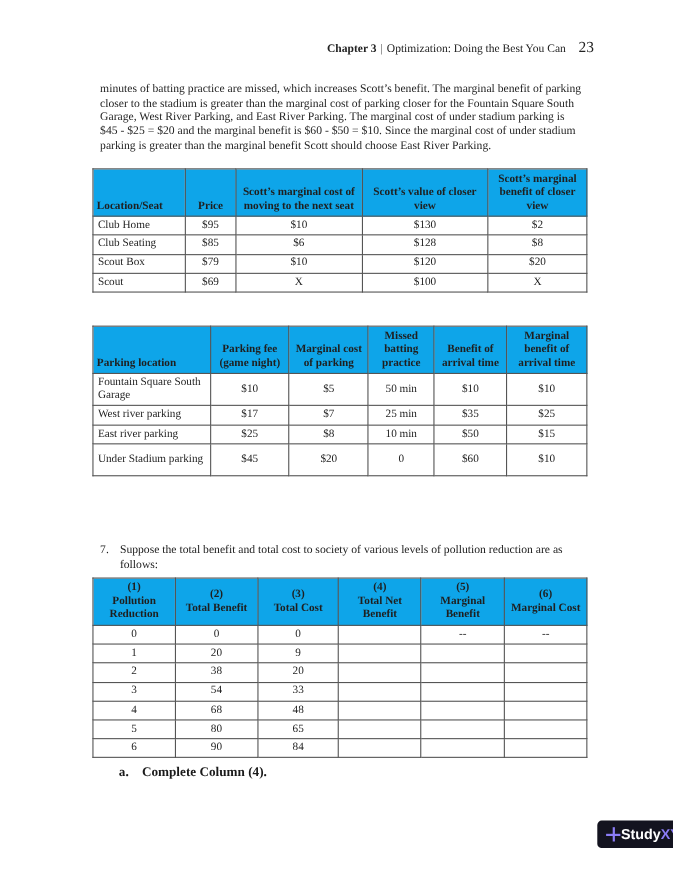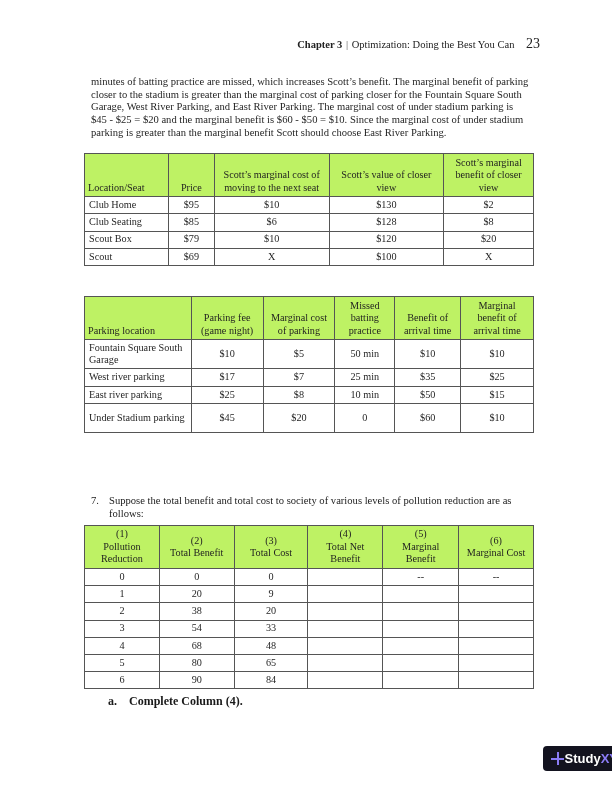--- a/index.html
+++ b/index.html
@@ -8,21 +8,21 @@
 
   .running-header { position: absolute; top: 36px; right: 72px; font-size: 10.5px; color: #222; white-space: nowrap; }
   .running-header .chap { font-weight: bold; }
   .running-header .sep { color: #555; margin: 0 1px; }
   .running-header .pnum { margin-left: 9px; font-size: 14px; }
 
   .para { position: absolute; left: 91px; top: 76px; width: 438px; font-size: 10.6px; line-height: 12.7px; color: #1f1f1f; }
 
   table.tbl { position: absolute; left: 84px; border-collapse: collapse; font-size: 10.2px; color: #1f1f1f; }
   table.tbl th, table.tbl td { border: 1px solid #555; padding: 0 3px; }
-  table.tbl th { background: #bef264; font-weight: normal; text-align: center; vertical-align: bottom; line-height: 12.5px; padding-bottom: 2px; }
+  table.tbl th { background: #0ea5e9; font-weight: bold; text-align: center; vertical-align: bottom; line-height: 12.5px; padding-bottom: 2px; }
   table.tbl th.left { text-align: left; }
   table.tbl td { text-align: center; vertical-align: middle; line-height: 12.5px; }
   table.tbl td.left { text-align: left; padding-left: 4px; }
 
   #t1 { top: 153px; width: 450px; }
   #t1 th { height: 43px; }
   #t1 td { height: 17.3px; }
 
   #t2 { top: 296px; width: 450px; }
   #t2 th { height: 43px; }

